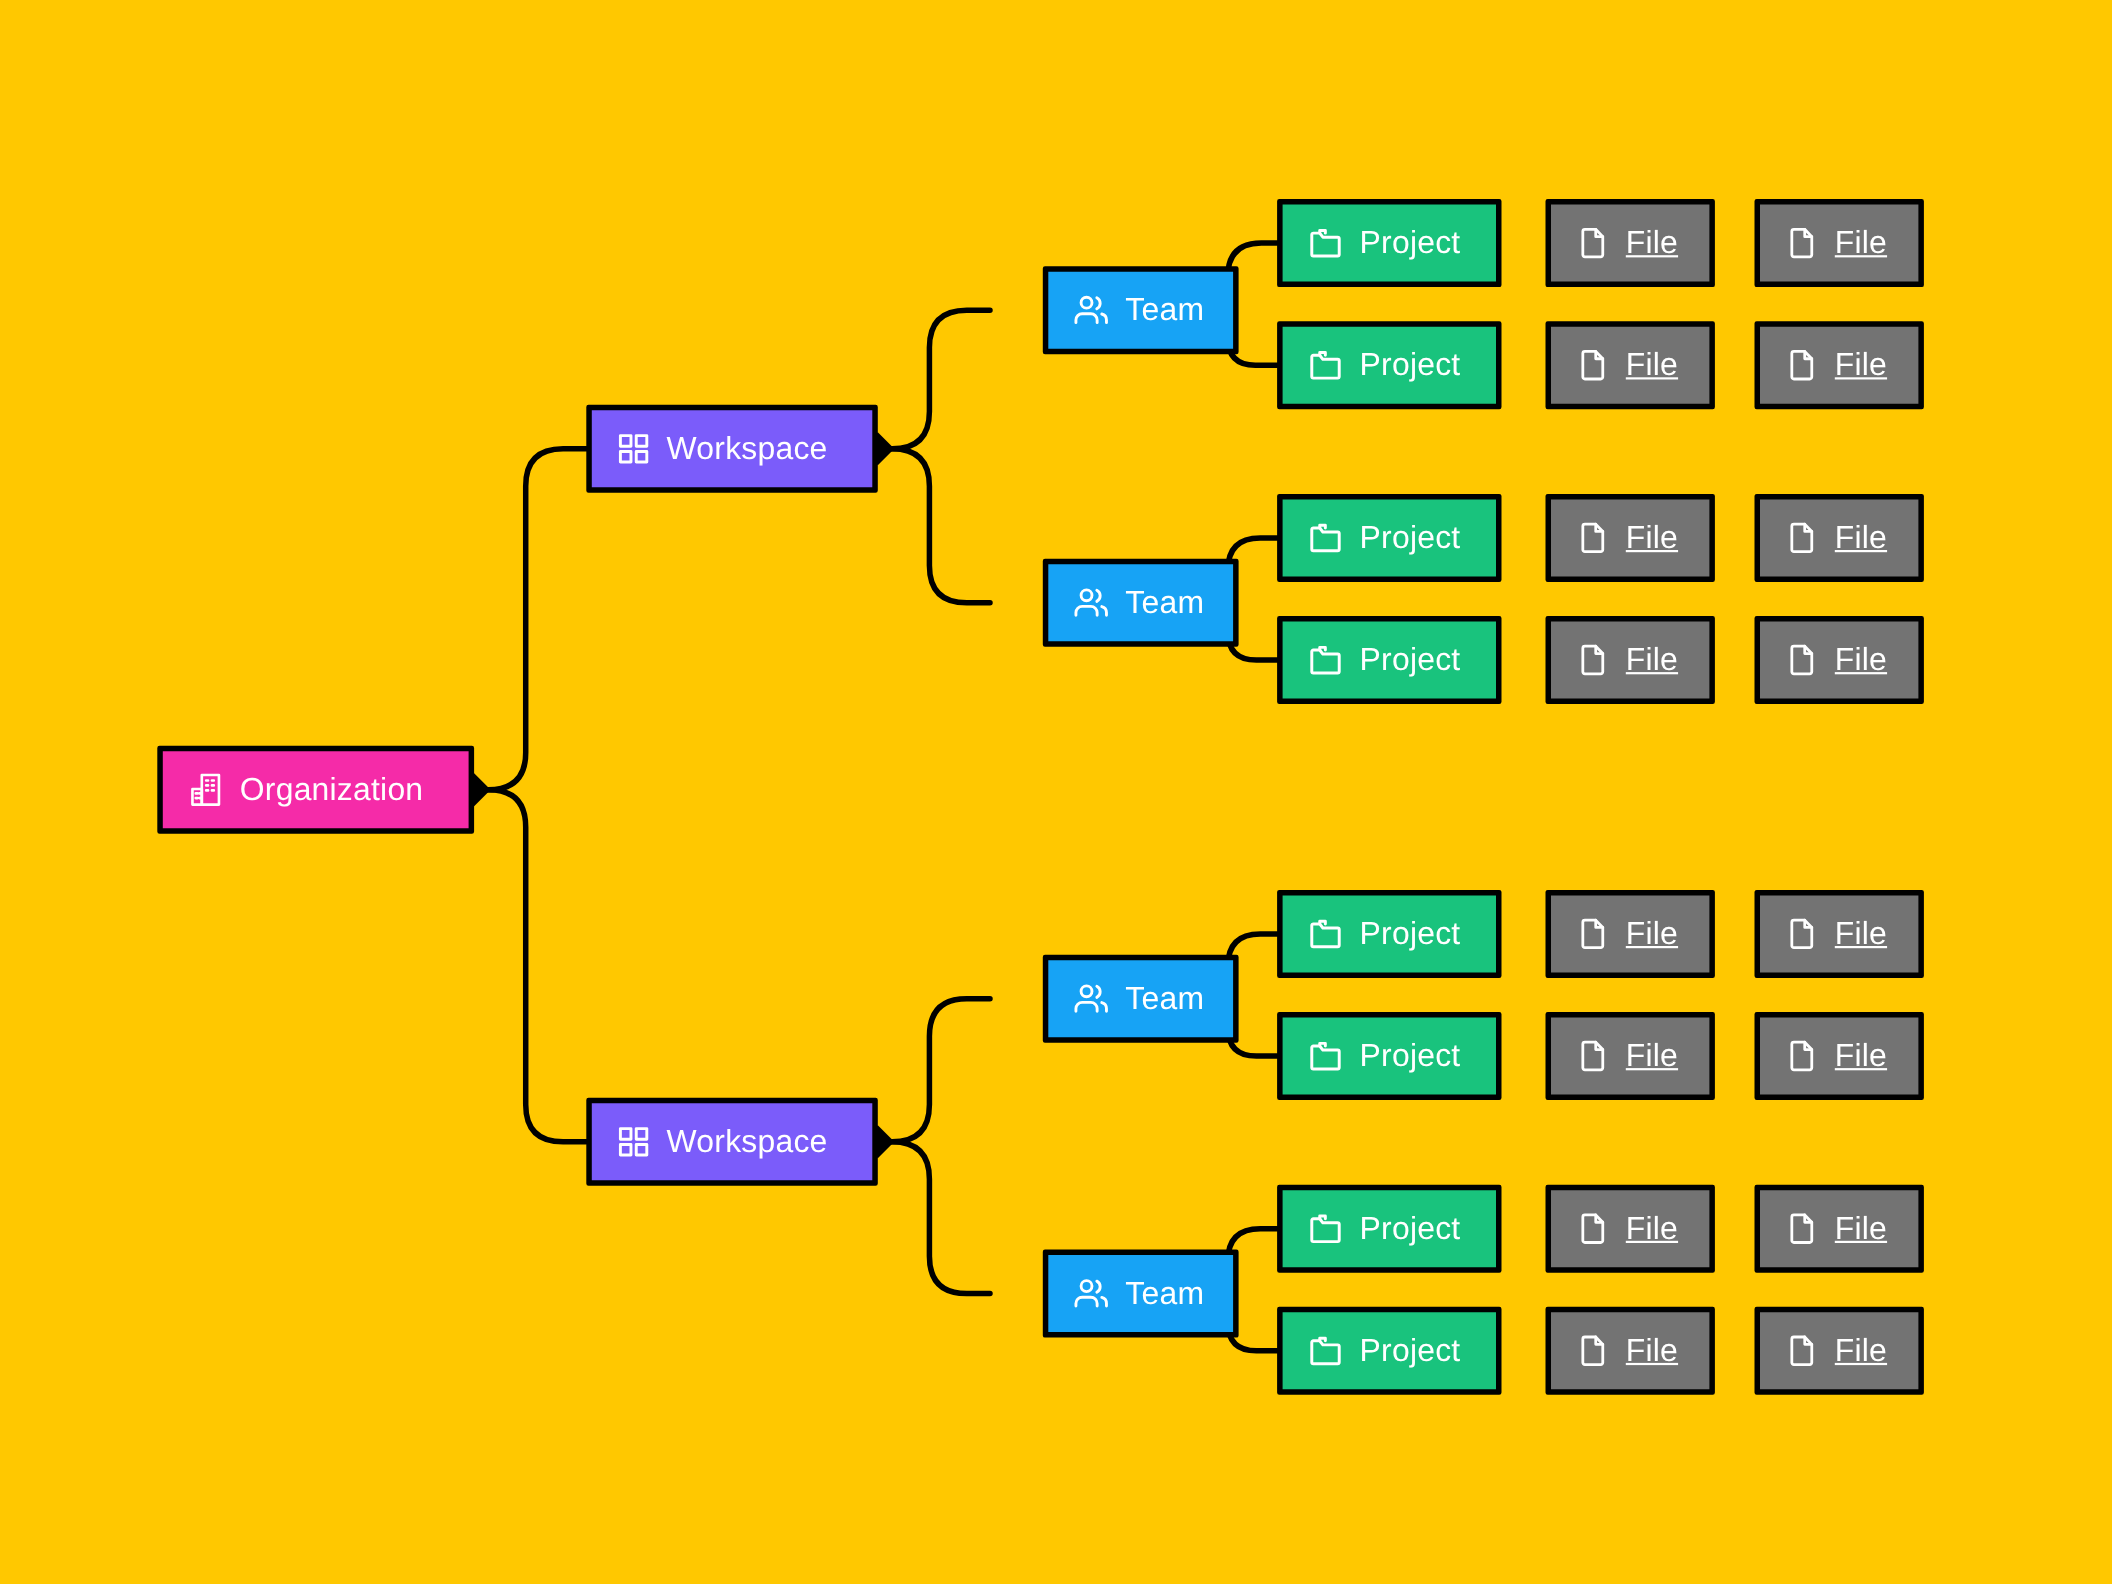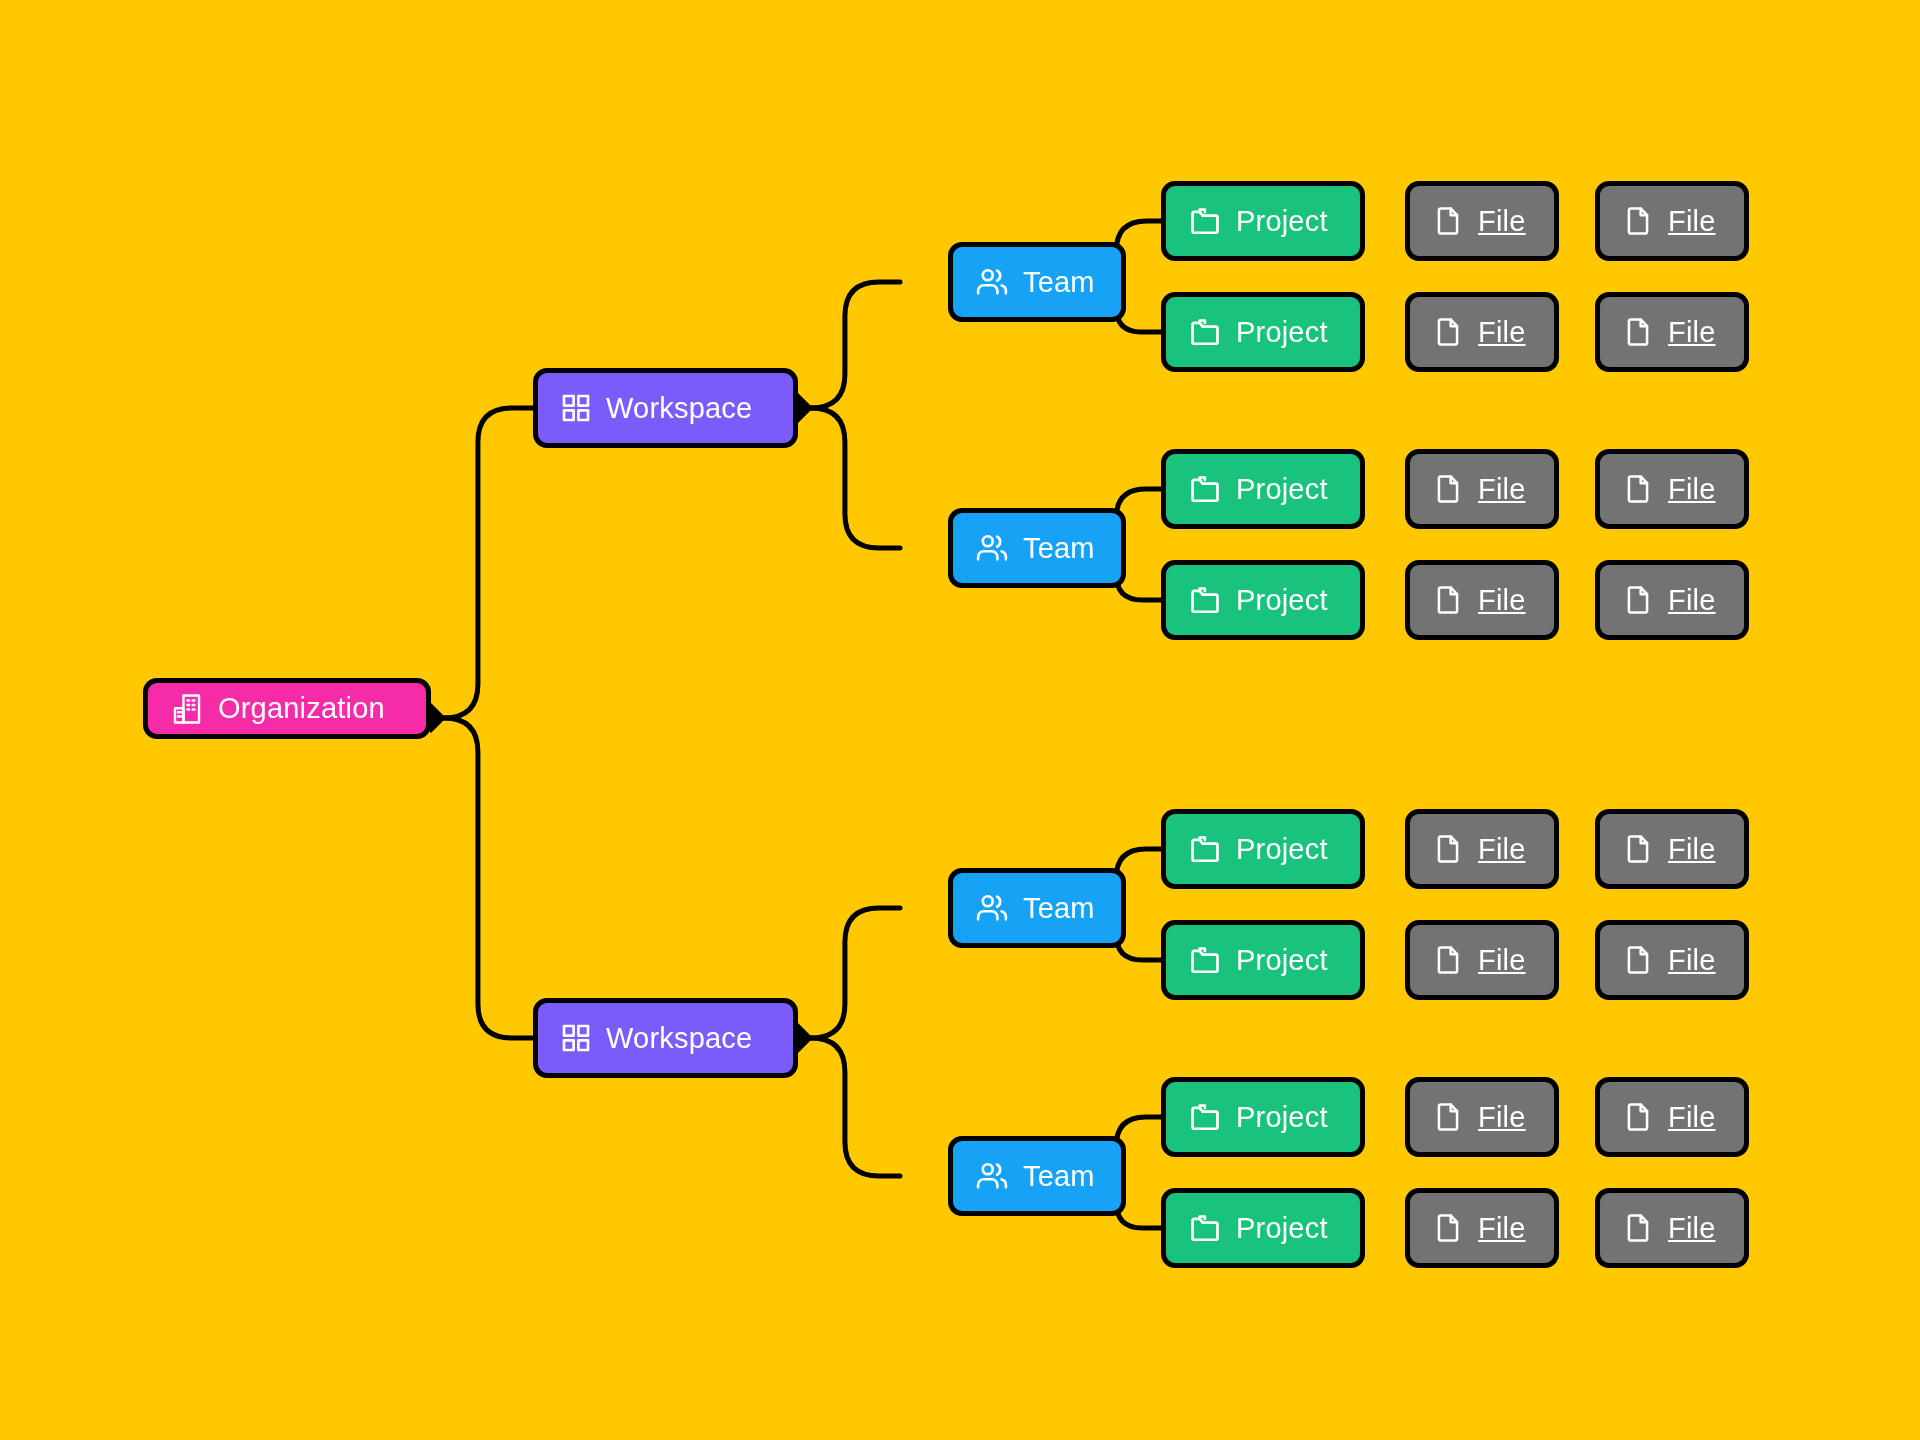--- a/index.html
+++ b/index.html
@@ -25,21 +25,21 @@
     height: 1440px;
     pointer-events: none;
   }
   .node {
     position: absolute;
     box-sizing: border-box;
     display: flex;
     align-items: center;
     gap: 14px;
     border: 5px solid #000000;
-    border-radius: 14px;
+    border-radius: 2px;
     padding: 0 22px;
     color: #FFFFFF;
     font-size: 29px;
     font-weight: 400;
     letter-spacing: 0.2px;
     white-space: nowrap;
     line-height: 1;
   }
   .node .label {
     color: #FFFFFF;
@@ -148,21 +148,21 @@
           L 1161 1117" fill="none" stroke="#000000" stroke-width="5" stroke-linecap="round" stroke-linejoin="round"></path>
       <path d="M 1063 1176 L 1078 1161 L 1093 1176 L 1078 1191 Z" fill="#000000"></path>
       <path d="M 1078 1176
           L 1090.18 1176
           Q 1116.18 1176 1116.18 1202
           L 1116.18 1202
           Q 1116.18 1228 1142.18 1228
           L 1161 1228" fill="none" stroke="#000000" stroke-width="5" stroke-linecap="round" stroke-linejoin="round"></path>
     </svg>
   <div id="nodes">
-      <div class="node n-org" style="left: 143px; top: 678px; width: 288px; height: 61px;">
+      <div class="node n-org" style="left: 143px; top: 678px; width: 288px; height: 80px;">
         <span class="ico">
           <svg width="34" height="34" viewBox="0 0 24 24" fill="none" stroke="#fff" stroke-width="1.7" stroke-linecap="round" stroke-linejoin="round">
       <rect x="9.5" y="2.5" width="11" height="19"></rect>
       <rect x="3.5" y="11.5" width="6" height="10"></rect>
       <path d="M12.3 6h1.2M16 6h1.2M12.3 9.2h1.2M16 9.2h1.2M12.3 12.4h1.2M16 12.4h1.2"></path>
       <path d="M5.6 14.3h1.1M8 14.3h1.1M5.6 17.3h1.1M8 17.3h1.1"></path>
     </svg>
         </span>
         <span class="label">Organization</span>
       </div>

